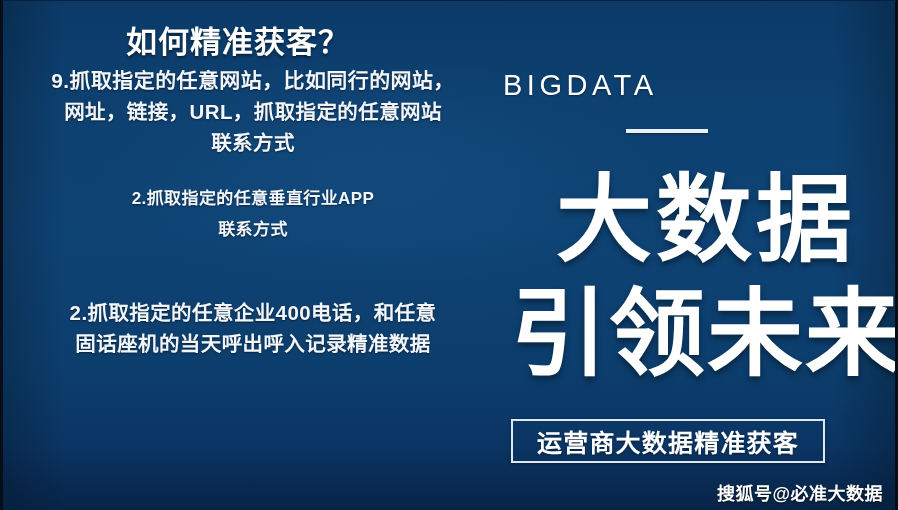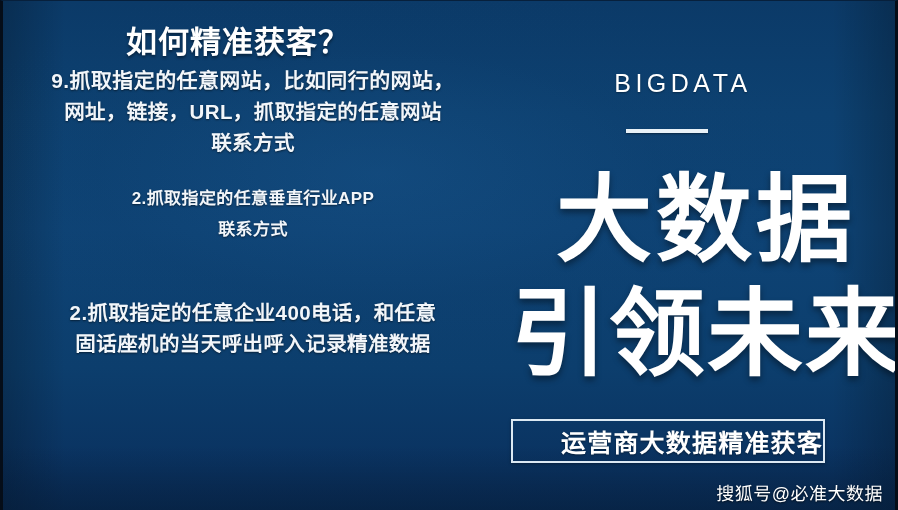--- a/index.html
+++ b/index.html
@@ -116,23 +116,22 @@
     top: 0;
     width: 398px;
     height: 510px;
   }
 
   .eyebrow {
     position: absolute;
     left: 0;
     top: 68px;
     width: 360px;
-    text-align: center;
-    color: #ffffff;
-    font-size: 25px;
+    color: #ffffff;
+    font-size: 29px;
     font-weight: 400;
     letter-spacing: 4.5px;
     text-shadow: 0 1px 2px rgba(0,0,0,0.35);
   }
 
   .divider {
     position: absolute;
     left: 123px;
     top: 128px;
     width: 82px;
@@ -160,40 +159,40 @@
   .tagbox {
     position: absolute;
     left: 8px;
     top: 418px;
     width: 314px;
     height: 44px;
     border: 2px solid #dce9f3;
     box-sizing: border-box;
     display: flex;
     align-items: center;
-    justify-content: flex-end;
+    justify-content: center;
     box-shadow: 0 1px 3px rgba(0,0,0,0.35);
   }
   .tagbox-label {
     color: #ffffff;
     font-size: 25px;
     font-weight: 700;
     letter-spacing: 1.2px;
     white-space: nowrap;
     text-shadow: 0 1px 2px rgba(0,0,0,0.4);
   }
 
   
   .watermark {
     position: absolute;
     right: 12px;
     bottom: 5px;
     color: #ffffff;
     font-size: 18px;
-    font-weight: 400;
+    font-weight: 700;
     letter-spacing: 0.5px;
     white-space: nowrap;
     text-shadow: 0 1px 2px rgba(0,0,0,0.65);
     z-index: 5;
     text-align: center;
   }
 </style>
 </head>
 <body>
 

